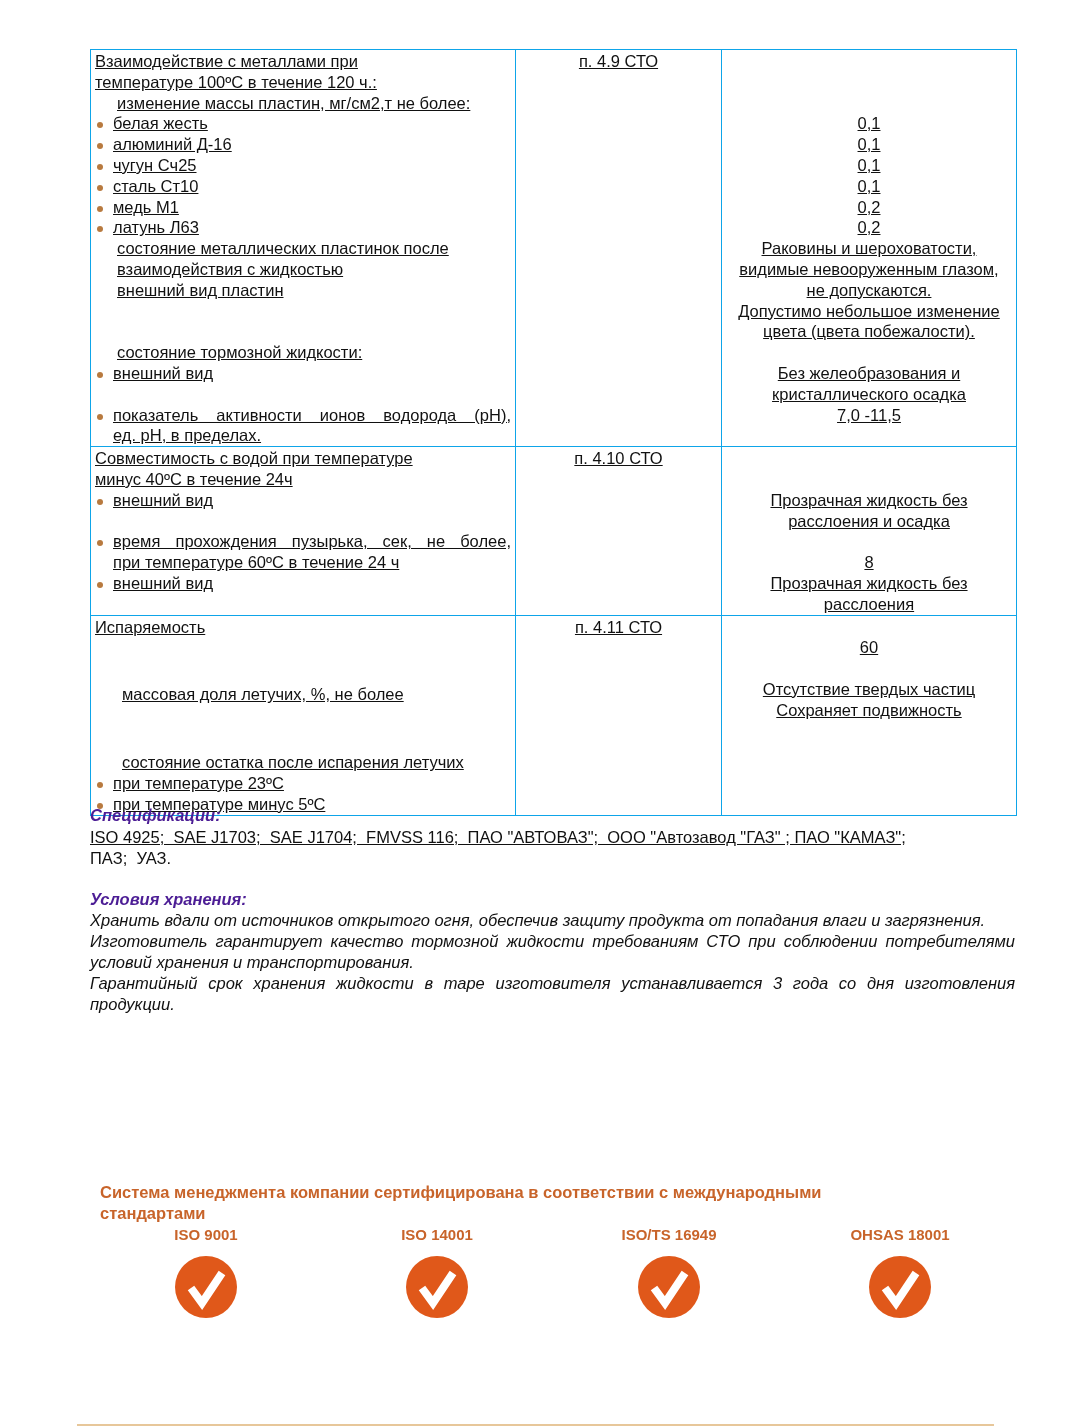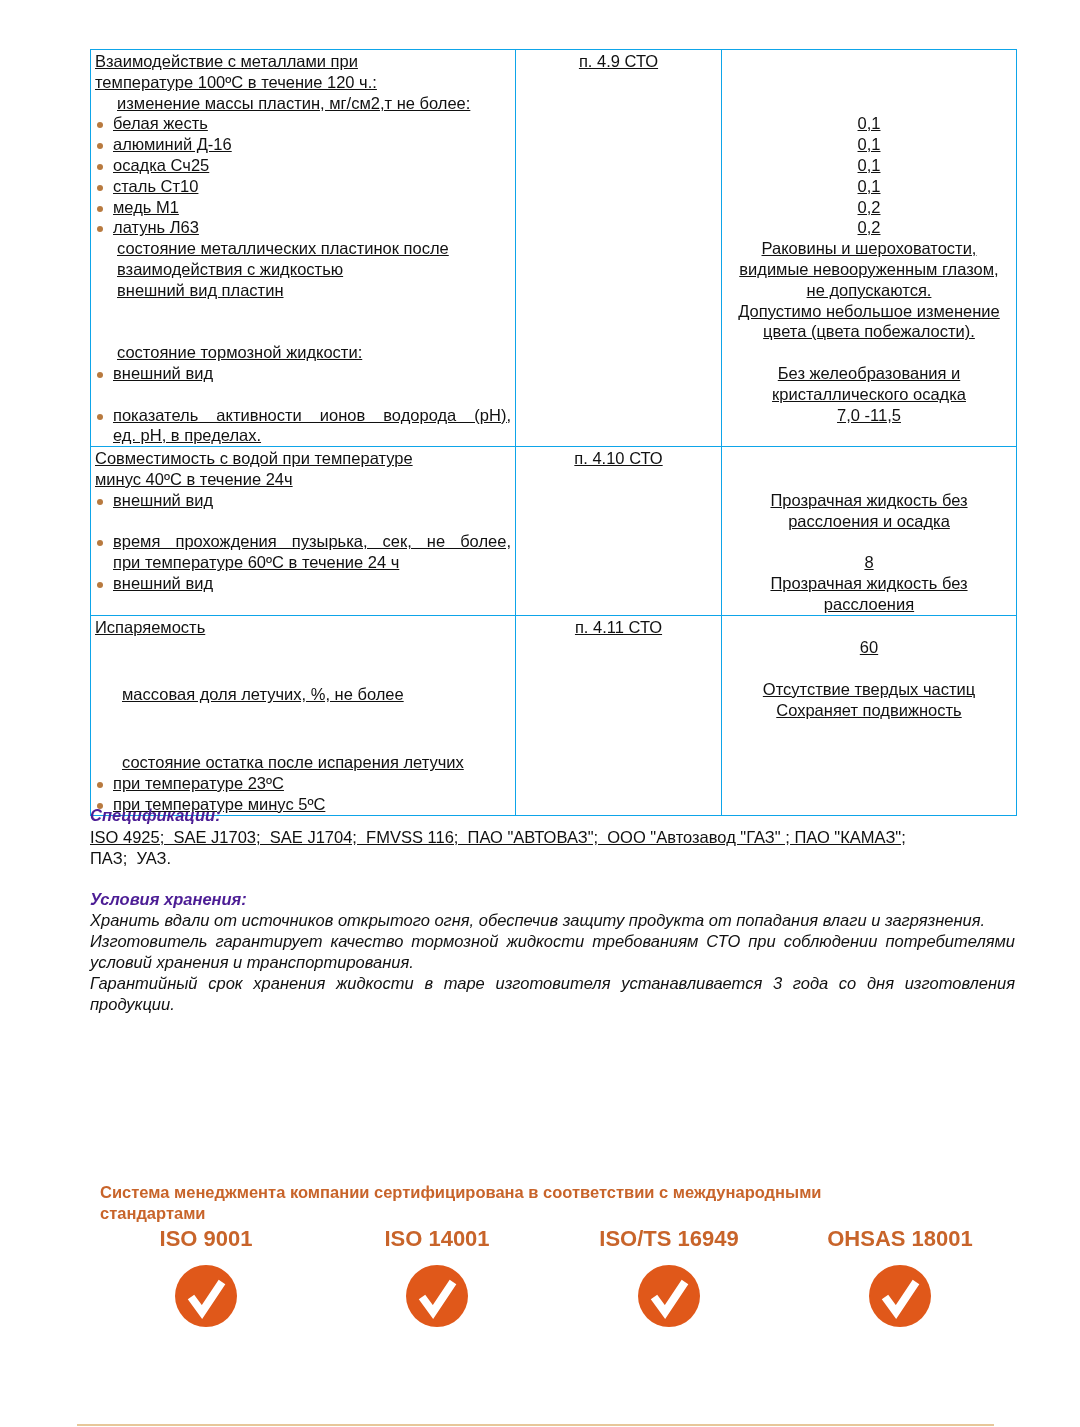--- a/index.html
+++ b/index.html
@@ -15,37 +15,37 @@
     .ind2 { padding-left: 27px; margin-top: 47px; }
     .bul { position: relative; padding-left: 18px; }
     .bul::before { content: ""; position: absolute; left: 2px; top: 9px; width: 6px; height: 6px; border-radius: 50%; background: #b87a3f; }
     .just { white-space: normal; text-align: justify; text-align-last: justify; }
     .cont { padding-left: 18px; }
     .sec-title { position: absolute; left: 90px; font-weight: bold; color: #4c1d95; font-size: 16.5px; font-style: italic; }
     .para { position: absolute; left: 90px; width: 925px; line-height: 21px; font-size: 16.5px; }
     .para p { margin: 0; text-align: justify; font-style: italic; }
     .cert-title { position: absolute; left: 100px; top: 1182px; width: 820px; font-weight: bold; color: #c8642a; font-size: 16.5px; line-height: 21px; }
     .cert { position: absolute; top: 1226px; width: 160px; text-align: center; }
-    .cert-label { font-weight: bold; color: #c8642a; font-size: 22px; display: block; }
+    .cert-label { font-weight: bold; color: #c8642a; font-size: 15px; display: block; }
     .cert-badge { width: 64px; height: 64px; margin: 12px auto 0 auto; display: block; }
     .footer-line { position: absolute; left: 77px; top: 1424px; width: 917px; height: 2px; background: #e7c79a; }
   </style>
 </head>
 <body>
 
 <table class="tbl">
   <tbody id="tbody">
       <tr>
         <td class="c1">
           <span class="ln">Взаимодействие с металлами при</span>
           <span class="ln">температуре 100ºС в течение 120 ч.:</span>
           <span class="ln ind">изменение массы пластин, мг/см2,т не более:</span>
           <span class="ln bul">белая жесть</span>
           <span class="ln bul">алюминий Д-16</span>
-          <span class="ln bul">осадка Сч25</span>
+          <span class="ln bul">чугун Сч25</span>
           <span class="ln bul">сталь Ст10</span>
           <span class="ln bul">медь М1</span>
           <span class="ln bul">латунь Л63</span>
           <span class="ln ind">состояние металлических пластинок после</span>
           <span class="ln ind">взаимодействия с жидкостью</span>
           <span class="ln ind">внешний вид пластин</span>
           <span class="ln"></span>
           <span class="ln"></span>
           <span class="ln ind">состояние тормозной жидкости:</span>
           <span class="ln bul">внешний вид</span>

